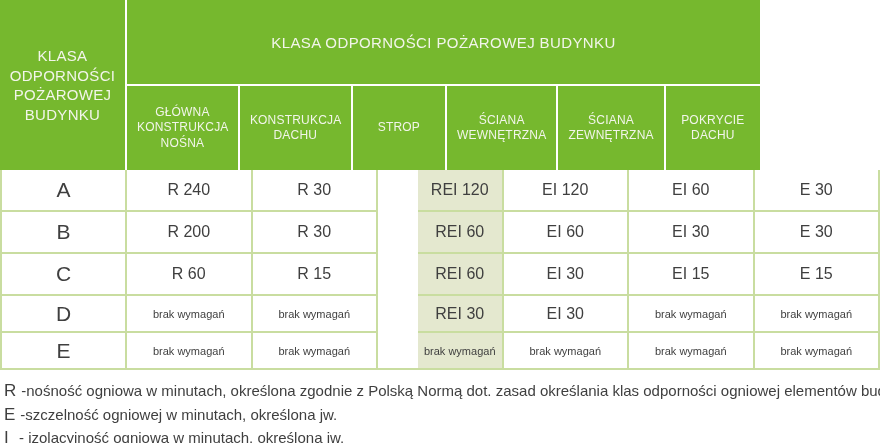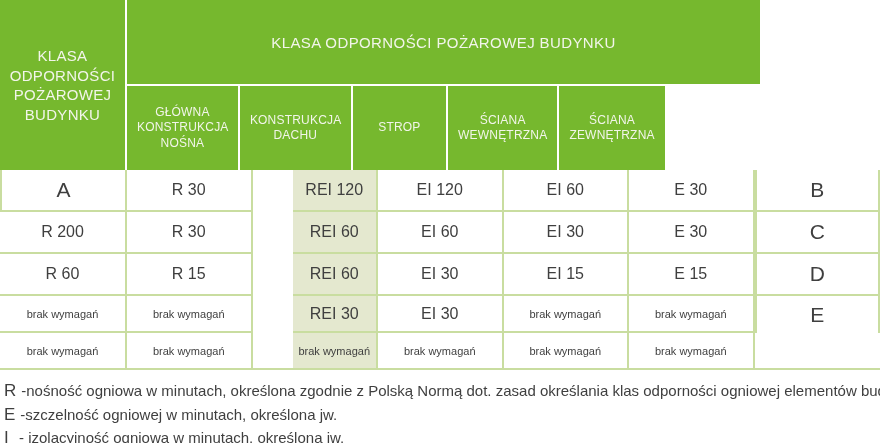--- a/index.html
+++ b/index.html
@@ -77,25 +77,27 @@
 <div class="page">
 
   <div class="header-grid">
     <div class="hcell corner">KLASA ODPORNOŚCI POŻAROWEJ BUDYNKU</div>
     <div class="hcell main-header">KLASA ODPORNOŚCI POŻAROWEJ BUDYNKU</div>
     <div class="hcell col-header">GŁÓWNA KONSTRUKCJA NOŚNA</div>
     <div class="hcell col-header">KONSTRUKCJA DACHU</div>
     <div class="hcell col-header">STROP</div>
     <div class="hcell col-header">ŚCIANA WEWNĘTRZNA</div>
     <div class="hcell col-header">ŚCIANA ZEWNĘTRZNA</div>
+    <div class="hcell col-header">POKRYCIE DACHU</div>
   </div>
 
   <div class="data-grid">
 
     <div class="dcell cls first-col row-sep">A</div>
+    <div class="dcell val row-sep">R 240</div>
     <div class="dcell val row-sep">R 30</div>
     <div class="dcell val strop row-sep">REI 120</div>
     <div class="dcell val row-sep">EI 120</div>
     <div class="dcell val row-sep">EI 60</div>
     <div class="dcell val row-sep">E 30</div>
 
     <div class="dcell cls first-col row-sep">B</div>
     <div class="dcell val row-sep">R 200</div>
     <div class="dcell val row-sep">R 30</div>
     <div class="dcell val strop row-sep">REI 60</div>

